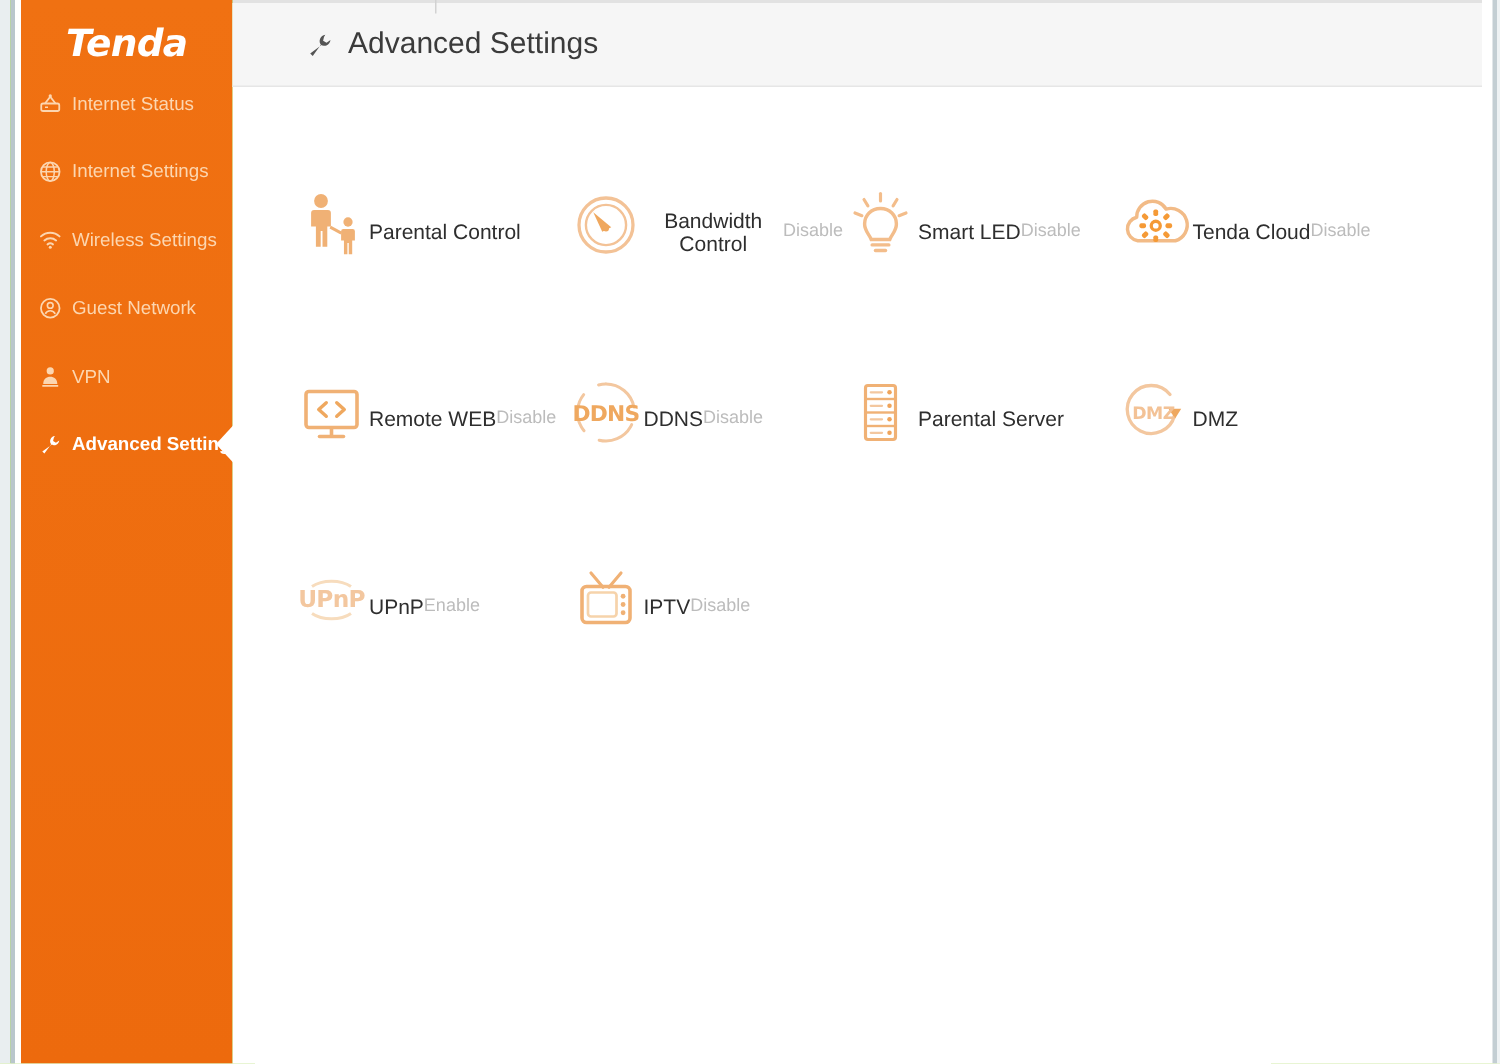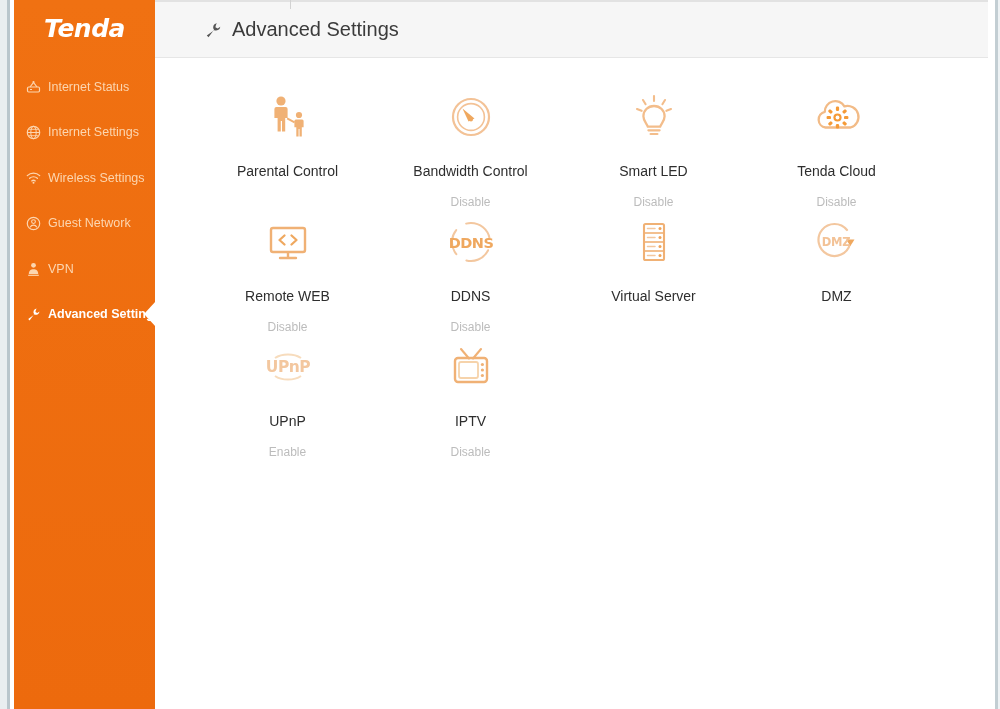--- a/index.html
+++ b/index.html
@@ -61,21 +61,21 @@
     text-align: center;
     color: #ffffff;
     font-size: 25px;
     font-weight: bold;
     font-style: italic;
     letter-spacing: -0.5px;
     font-family: "DejaVu Sans", sans-serif;
     user-select: none;
   }
 
-  .nav { position: absolute; left: 0; top: 64px; width: 141px; }
+  .nav { position: absolute; left: 0; top: 46px; width: 141px; }
   .nav-item {
     position: relative;
     display: flex;
     align-items: center;
     height: 45.5px;
     padding-left: 11px;
     color: #fcd6b0;
     font-size: 12.5px;
     white-space: nowrap;
     cursor: pointer;
@@ -133,24 +133,22 @@
     grid-template-columns: repeat(4, 183px);
     justify-content: start;
     margin-left: 41px;
     row-gap: 0;
   }
   .tile {
     width: 183px;
     height: 125px;
     padding-top: 6px;
     display: flex;
-    flex-direction: column;
     align-items: center;
     cursor: pointer;
-    justify-content: space-between;
   }
   .tile .tile-icon {
     height: 54px;
     display: flex; align-items: center; justify-content: center;
   }
   .tile .tile-label {
     margin-top: 11px;
     font-size: 14px;
     color: #2e2e2e;
     text-align: center;
@@ -380,21 +378,21 @@
               <line x1="18.5" y1="38.5" x2="26" y2="38.5"></line>
             </g>
             <g fill="#f0a45a">
               <circle cx="31" cy="11.5" r="1.5"></circle>
               <circle cx="31" cy="20.5" r="1.5"></circle>
               <circle cx="31" cy="29.5" r="1.5"></circle>
               <circle cx="31" cy="38.5" r="1.5"></circle>
             </g>
           </svg>
         </span>
-        <span class="tile-label">Virtual Server</span>
+        <span class="tile-label">Parental Server</span>
         <span class="tile-status"></span>
       </div>
 
       <div class="tile">
         <span class="tile-icon">
           <svg width="50" height="50" viewBox="0 0 50 50">
             <path d="M35 13 A16 16 0 1 0 38 27" fill="none" stroke="#f3c79f" stroke-width="2.2" stroke-linecap="round"></path>
             <path d="M34 22.5 L38.4 29 L42.5 22.5 Z" fill="#efa85f"></path>
             <text x="24" y="29" text-anchor="middle" font-family="DejaVu Sans, sans-serif" font-size="11.5" font-weight="bold" fill="#f3c296" letter-spacing="-0.3">DMZ</text>
           </svg>

